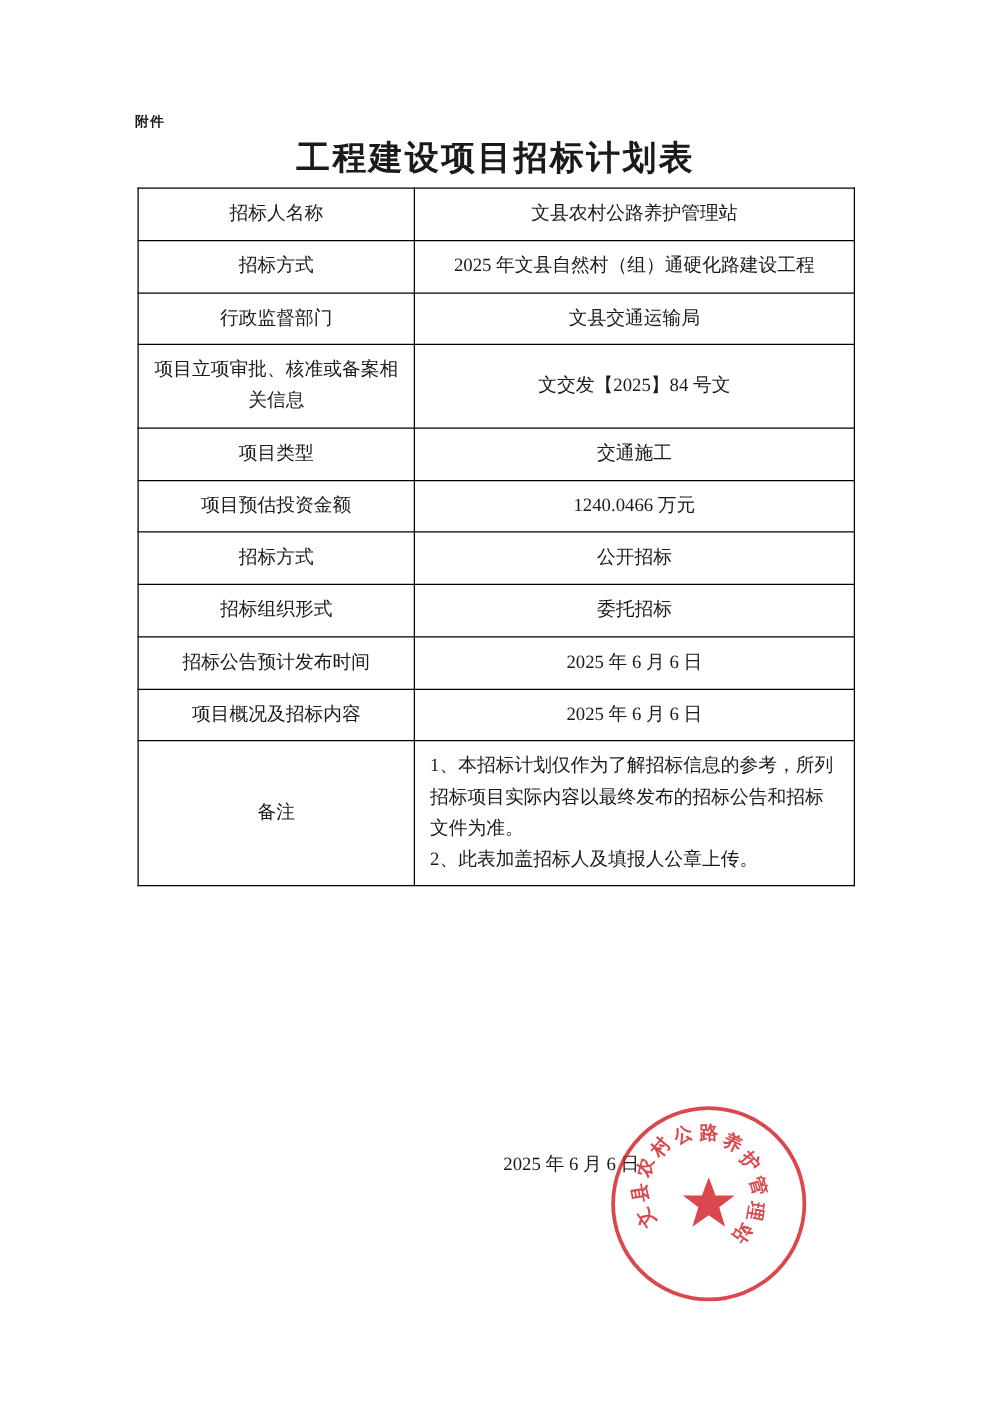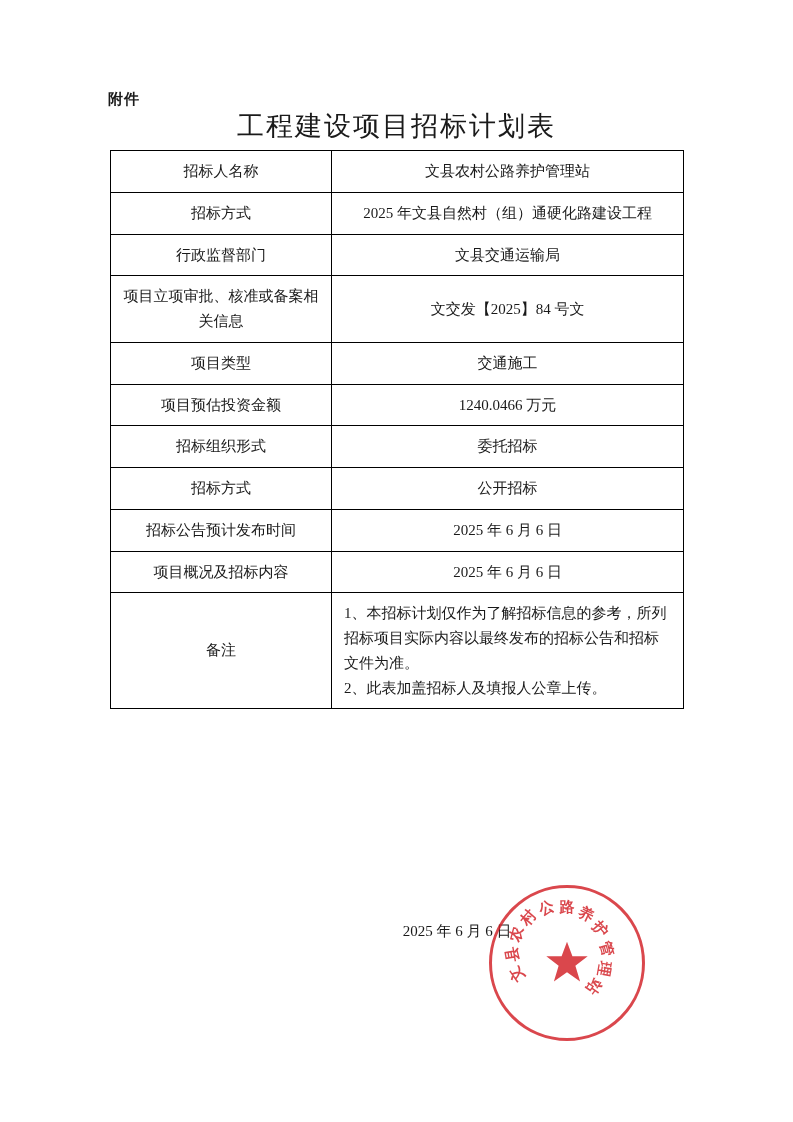--- a/index.html
+++ b/index.html
@@ -18,33 +18,33 @@
   .page {
     position: relative;
     width: 793px;
     height: 1122px;
     box-sizing: border-box;
   }
   .attach-label {
     position: absolute;
     left: 108px;
     top: 90px;
-    font-size: 15px;
+    font-size: 11px;
     letter-spacing: 1px;
     font-family: "Liberation Sans", "DejaVu Sans", sans-serif;
     font-weight: bold;
   }
   .doc-title {
     position: absolute;
     left: 0;
     right: 0;
     top: 108px;
     text-align: center;
     font-size: 27px;
-    font-weight: normal;
+    font-weight: bold;
     letter-spacing: 2px;
     font-family: "Liberation Sans", "DejaVu Sans", sans-serif;
   }
   table.plan-table {
     position: absolute;
     left: 110px;
     top: 150px;
     width: 574px;
     border-collapse: collapse;
     table-layout: fixed;
@@ -167,26 +167,26 @@
       </tr>
       <tr>
         <td class="label-cell">项目类型</td>
         <td class="value-cell">交通施工</td>
       </tr>
       <tr>
         <td class="label-cell">项目预估投资金额</td>
         <td class="value-cell">1240.0466 万元</td>
       </tr>
       <tr>
+        <td class="label-cell">招标方式</td>
+        <td class="value-cell">公开招标</td>
+      </tr>
+      <tr>
         <td class="label-cell">招标组织形式</td>
         <td class="value-cell">委托招标</td>
-      </tr>
-      <tr>
-        <td class="label-cell">招标方式</td>
-        <td class="value-cell">公开招标</td>
       </tr>
       <tr>
         <td class="label-cell">招标公告预计发布时间</td>
         <td class="value-cell">2025 年 6 月 6 日</td>
       </tr>
       <tr>
         <td class="label-cell">项目概况及招标内容</td>
         <td class="value-cell">2025 年 6 月 6 日</td>
       </tr>
       <tr>

